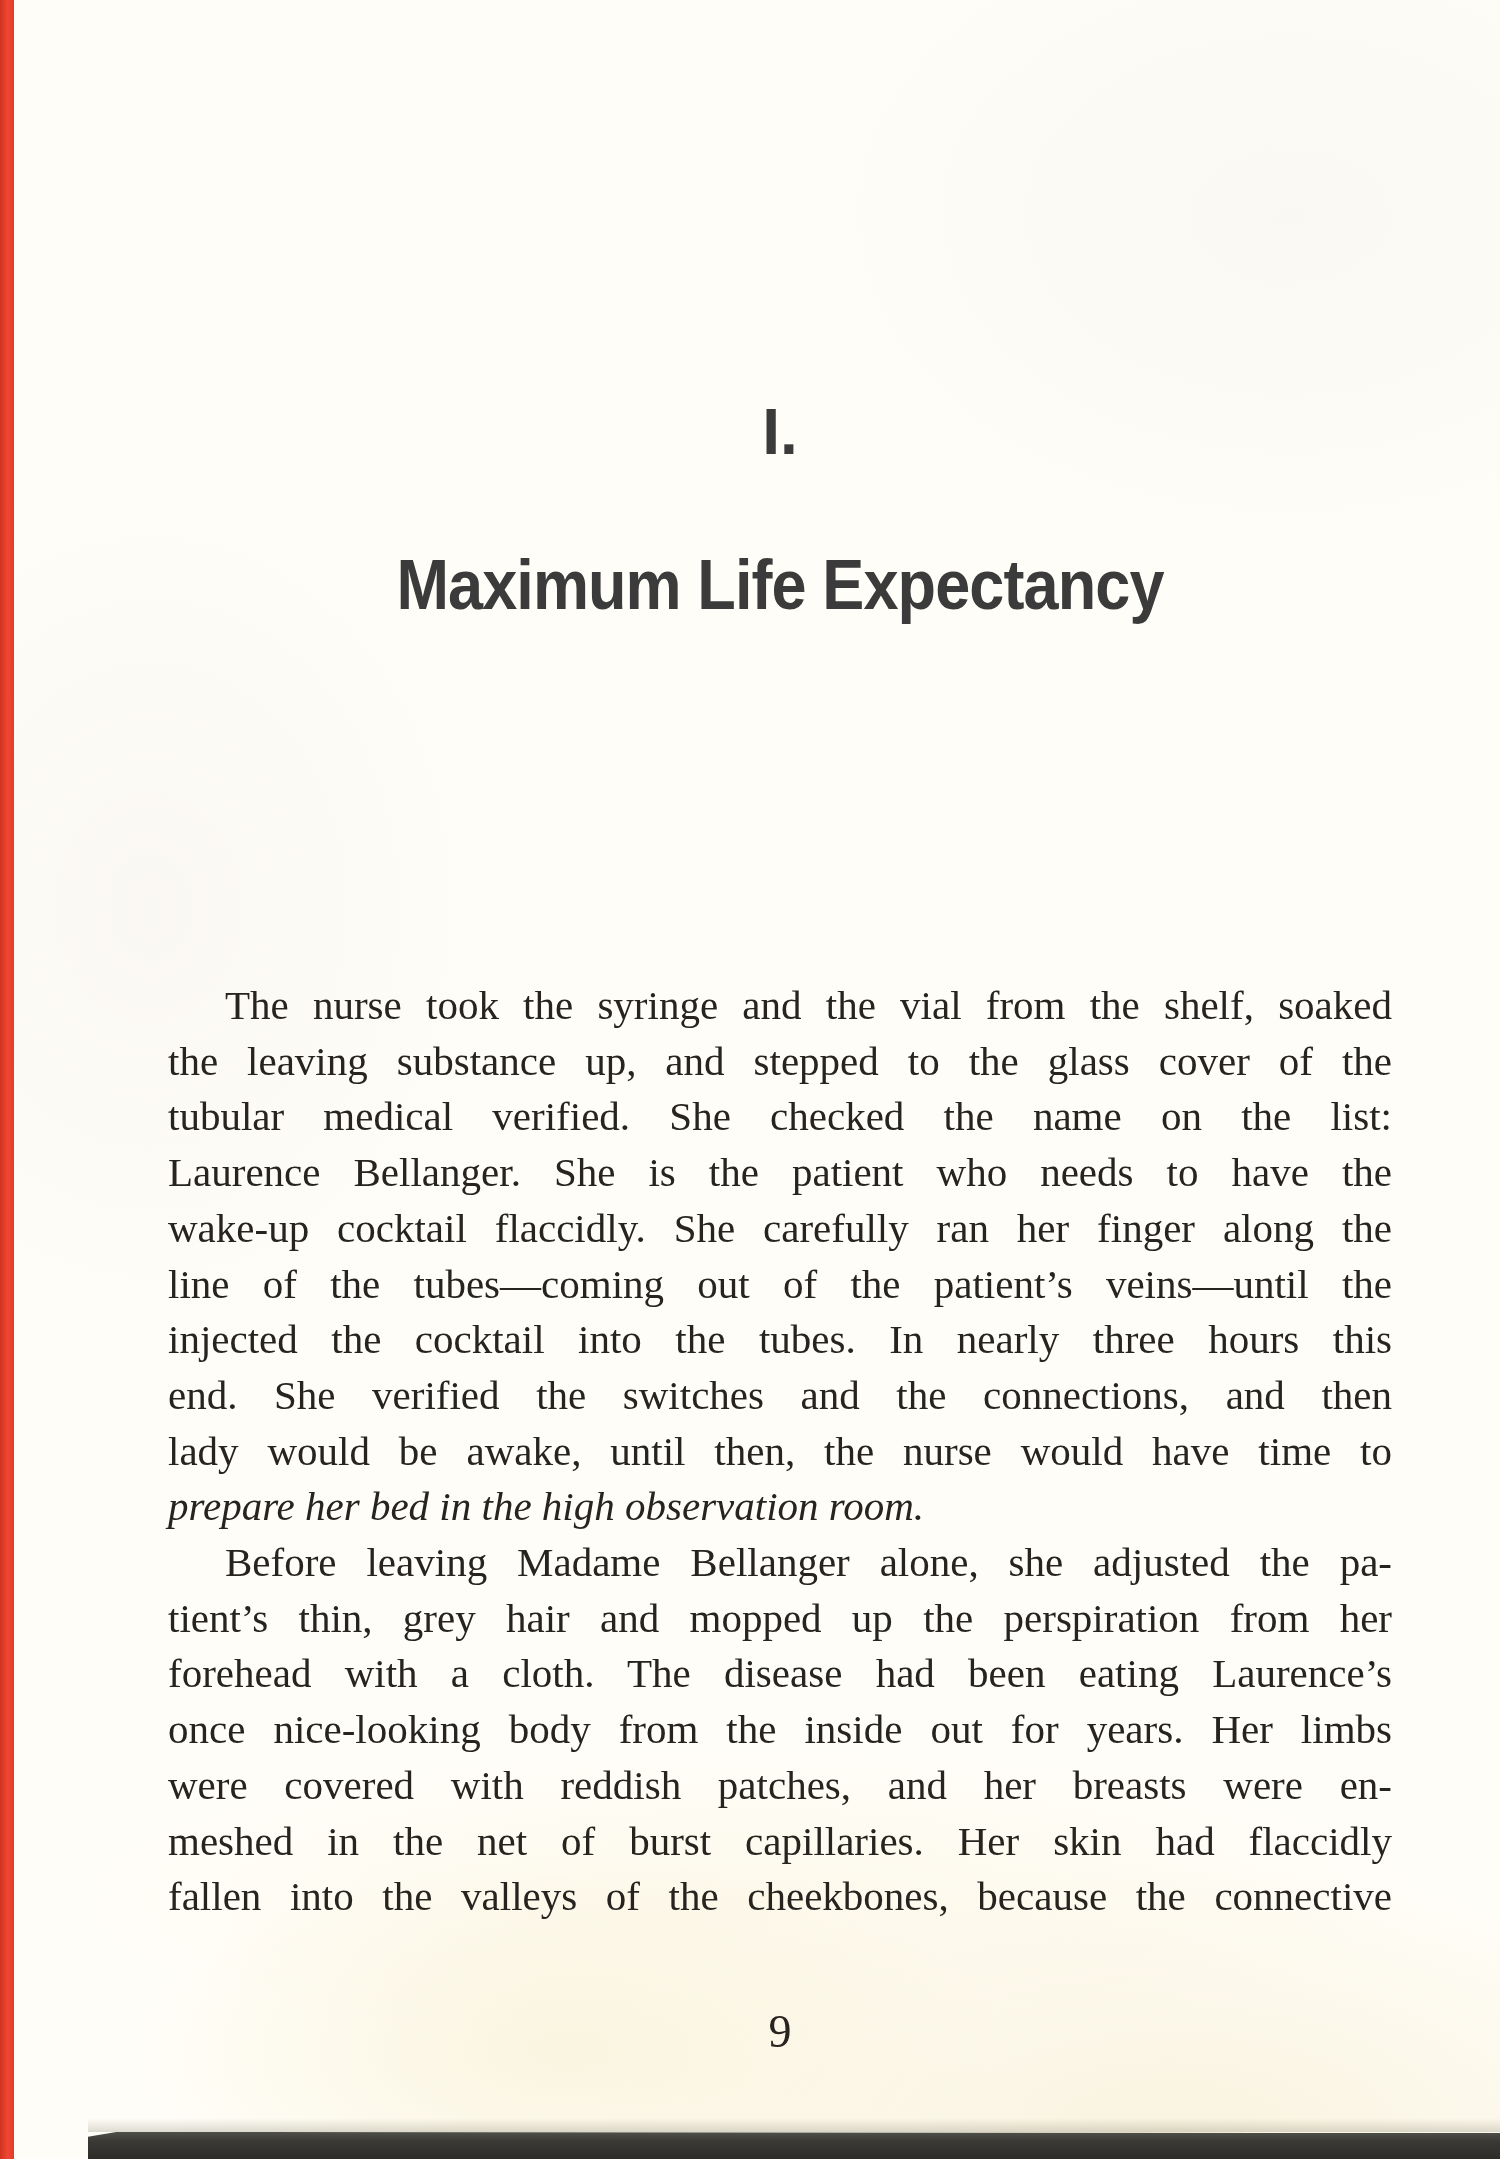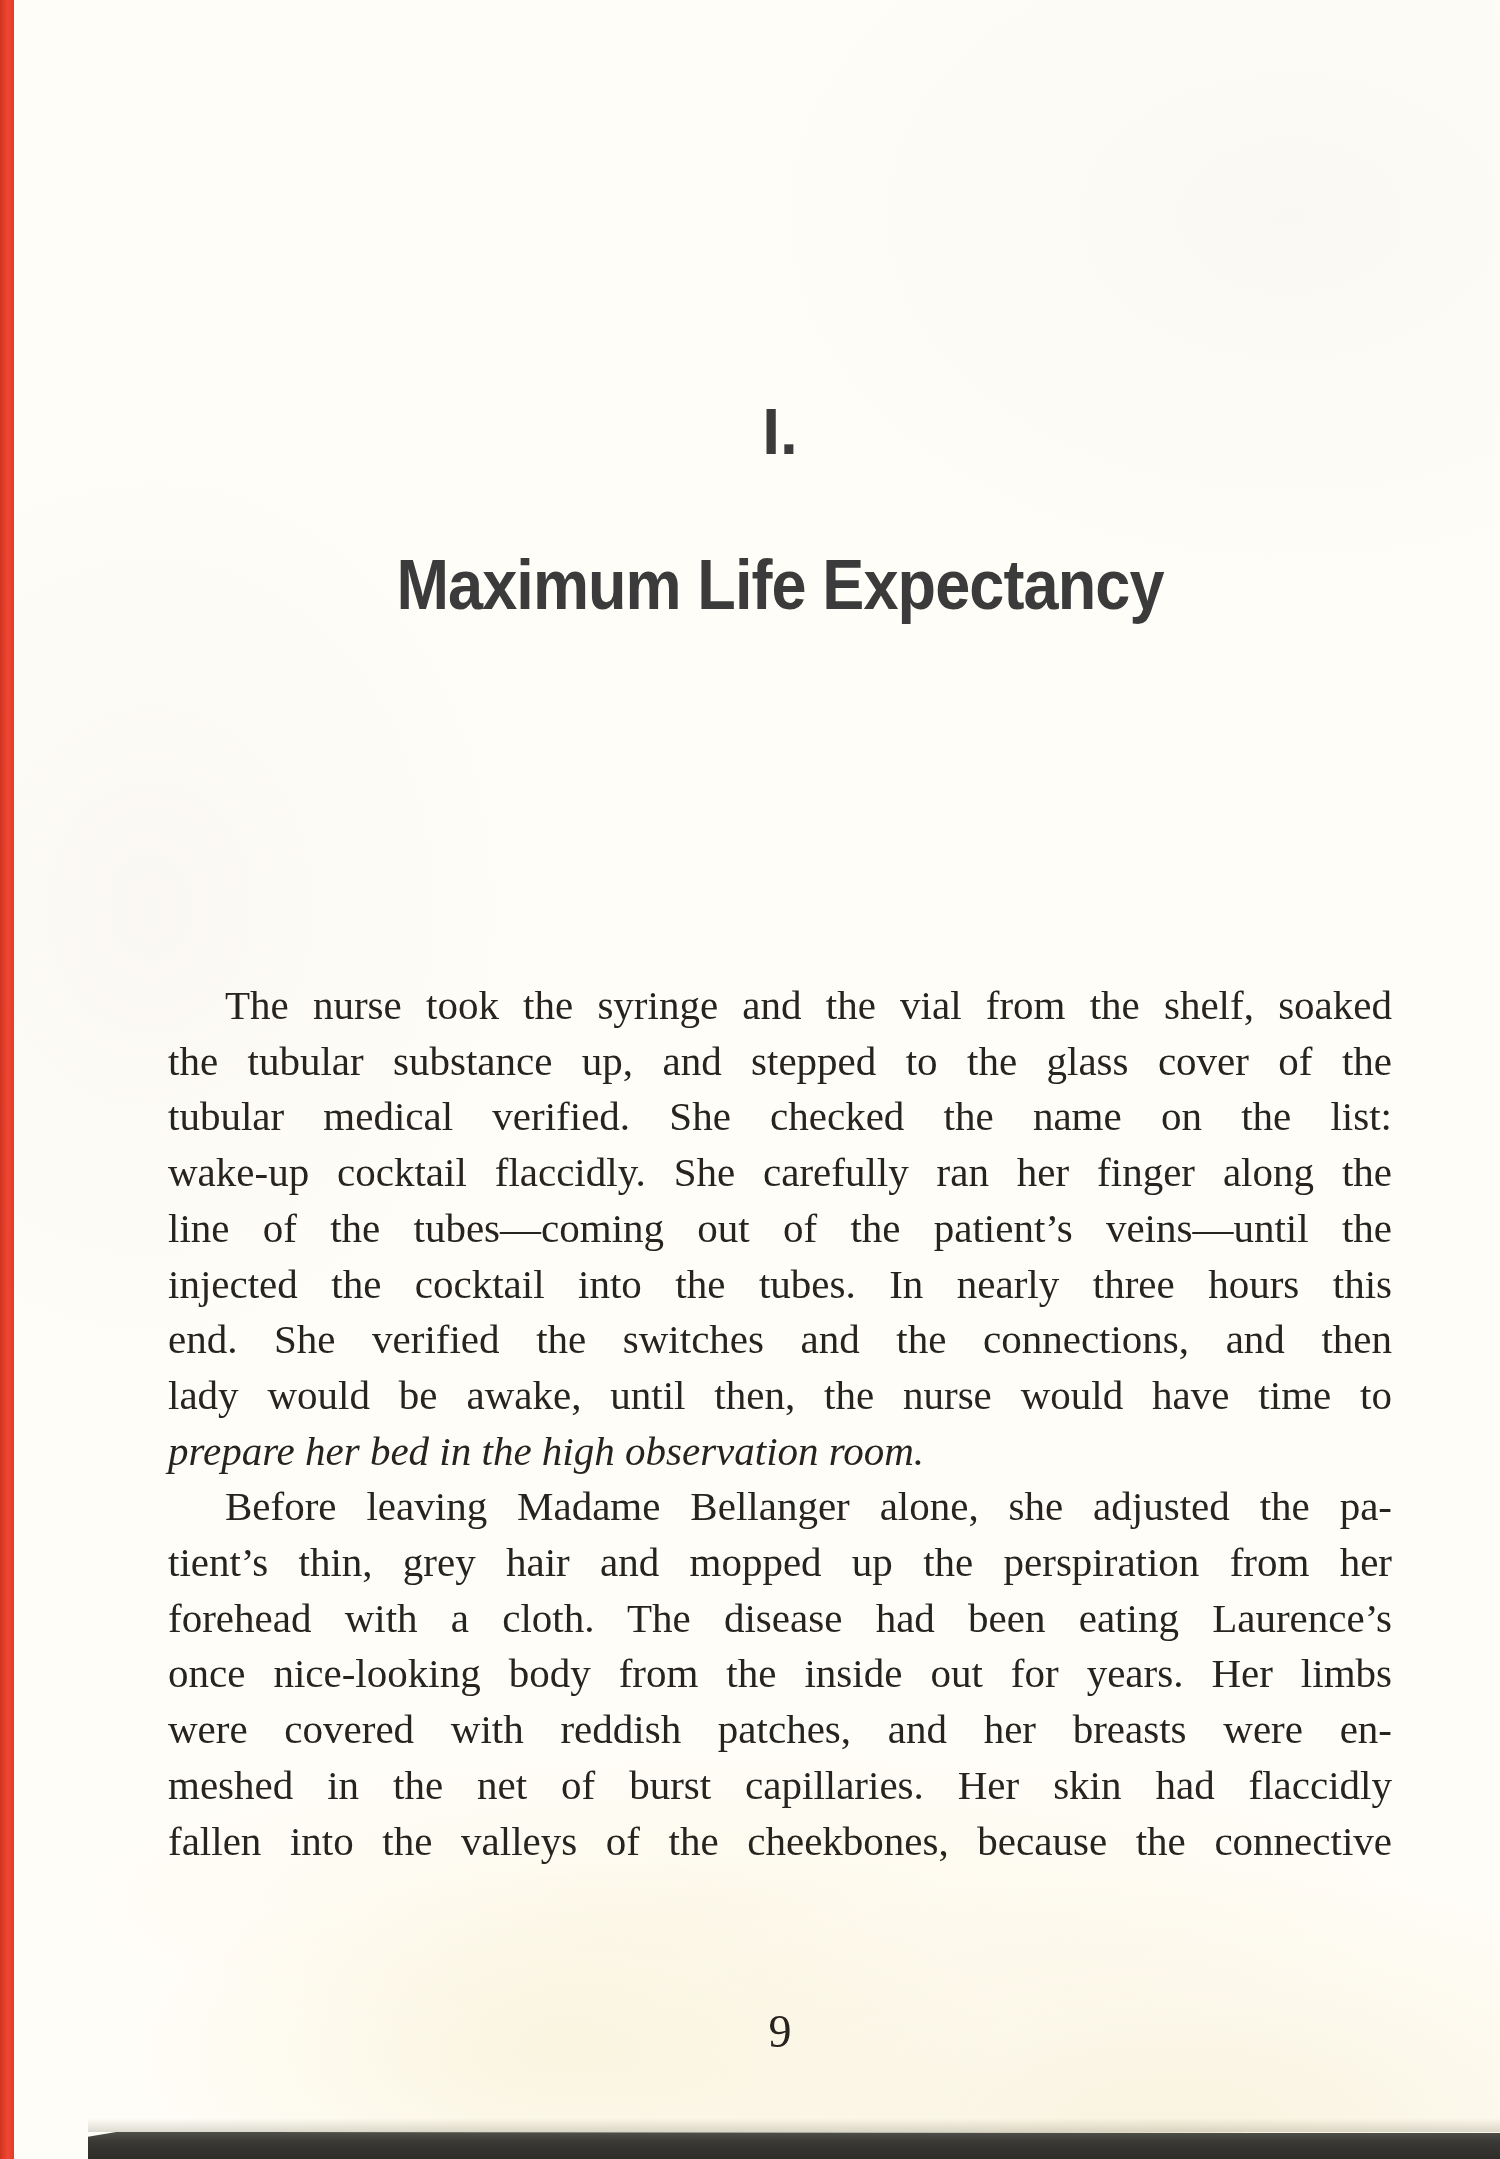--- a/index.html
+++ b/index.html
@@ -84,22 +84,23 @@
 <div class="page">
   <div class="red-strip"></div>
 
   <div class="chapter-number">I.</div>
 
   <div class="chapter-title">Maximum Life Expectancy</div>
 
   <div class="body-text">
       <div>
         <div class="text-line indent">The nurse took the syringe and the vial from the shelf, soaked</div>
-        <div class="text-line">the tubular substance up, and stepped to the glass cover of the</div>
+        <div class="text-line">the leaving substance up, and stepped to the glass cover of the</div>
         <div class="text-line">tubular medical verified. She checked the name on the list:</div>
+        <div class="text-line">Laurence Bellanger. She is the patient who needs to have the</div>
         <div class="text-line">wake-up cocktail flaccidly. She carefully ran her finger along the</div>
         <div class="text-line">line of the tubes—coming out of the patient’s veins—until the</div>
         <div class="text-line">injected the cocktail into the tubes. In nearly three hours this</div>
         <div class="text-line">end. She verified the switches and the connections, and then</div>
         <div class="text-line">lady would be awake, until then, the nurse would have time to</div>
         <div class="text-line last-left">prepare her bed in the high observation room.</div>
       </div>
       <div>
         <div class="text-line indent">Before leaving Madame Bellanger alone, she adjusted the pa-</div>
         <div class="text-line">tient’s thin, grey hair and mopped up the perspiration from her</div>

